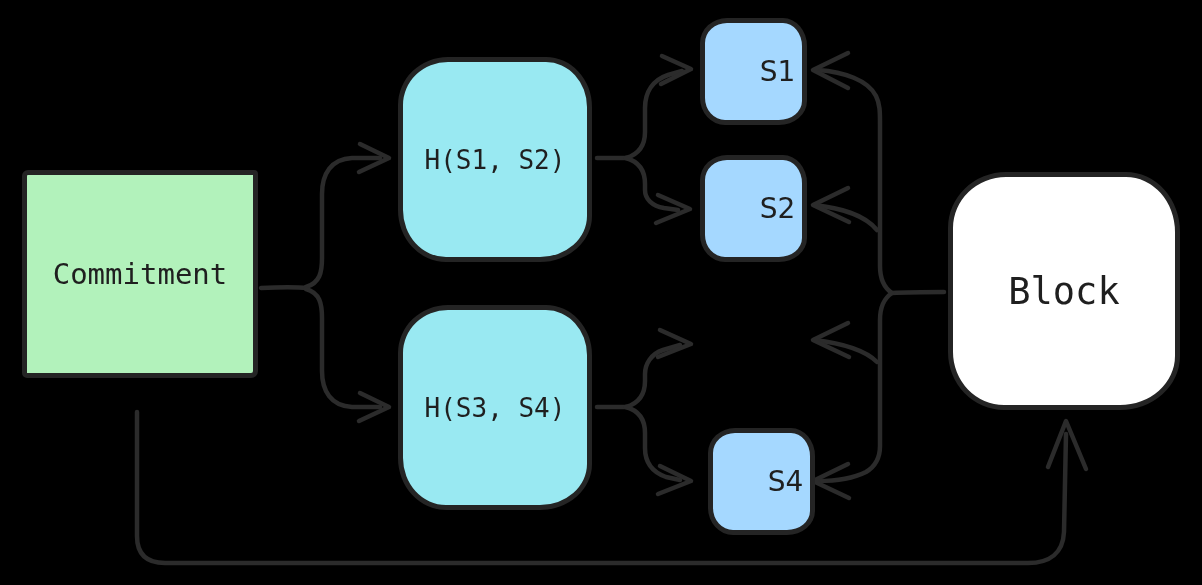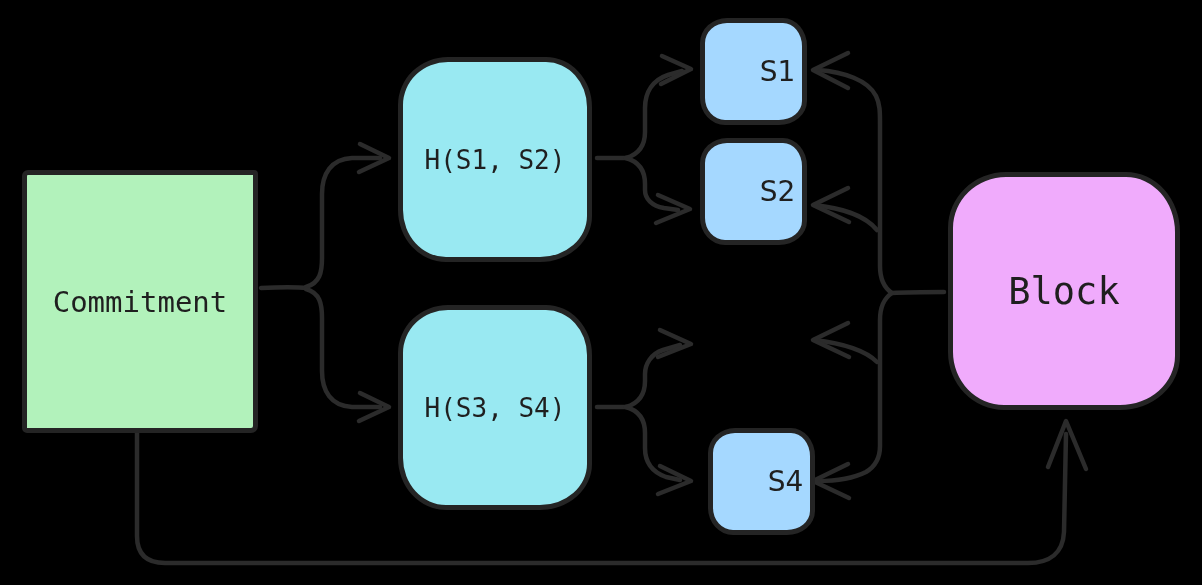--- a/index.html
+++ b/index.html
@@ -24,21 +24,21 @@
     display: flex;
     align-items: center;
     justify-content: center;
     box-sizing: border-box;
     border: 5px solid #242424;
     color: #1f1f1f;
     text-align: center;
     white-space: nowrap;
   }
   .node-commitment {
-    left: 22px; top: 170px; width: 236px; height: 263px;
+    left: 22px; top: 170px; width: 236px; height: 208px;
     background: #b2f2bb;
     border-radius: 6px 4px 7px 5px;
     font-size: 29px;
     text-align: right;
   }
   .node-hash {
     width: 194px; height: 205px;
     background: #99e9f2;
     border-radius: 50px 46px 52px 48px / 48px 50px 46px 52px;
     font-size: 26px;
@@ -47,26 +47,26 @@
   .node-hash34 { left: 398px; top: 305px; }
   .node-leaf {
     width: 107px; height: 107px;
     background: #a5d8ff;
     border-radius: 27px 24px 28px 25px / 25px 28px 24px 27px;
     font-size: 28px;
     font-family: "DejaVu Sans", sans-serif;
     padding-left: 48px;
   }
   .node-s1 { left: 700px; top: 18px; }
-  .node-s2 { left: 700px; top: 138px; }
+  .node-s2 { left: 700px; top: 155px; }
   .node-s3 { left: 700px; top: 292px; }
   .node-s4 { left: 700px; top: 428px; margin-left: 8px; }
   .node-block {
     left: 948px; top: 172px; width: 232px; height: 238px;
-    background: #f0abfc;
+    background: #ffffff;
     border-radius: 58px 54px 60px 56px / 56px 60px 54px 58px;
     font-size: 37px;
   }
 </style>
 </head>
 <body>
 
 <div class="canvas">
 
   <svg class="edges" width="1202" height="585" viewBox="0 0 1202 585">

